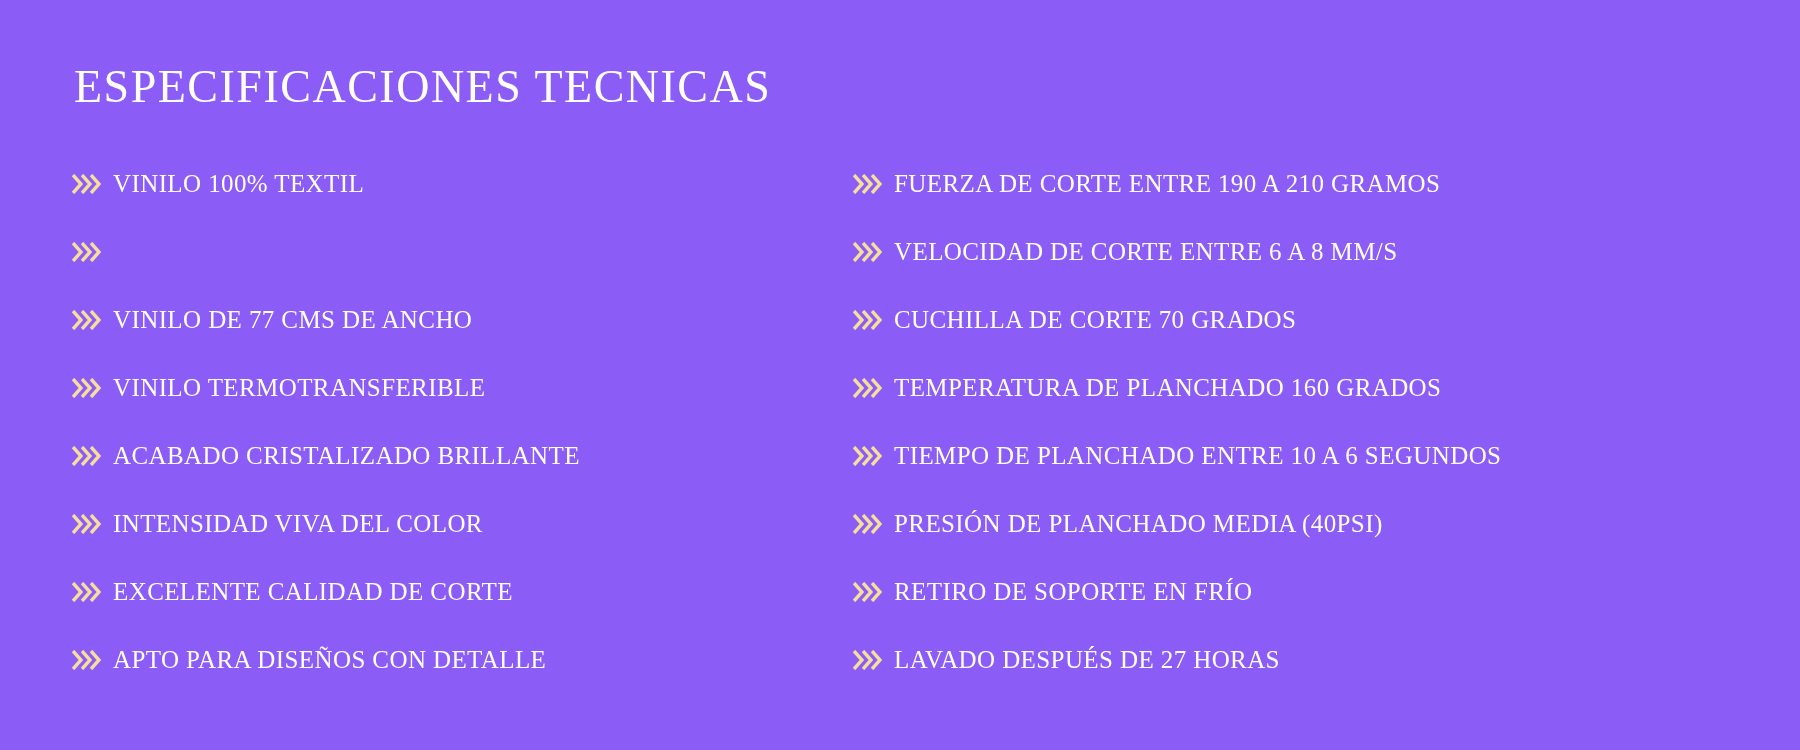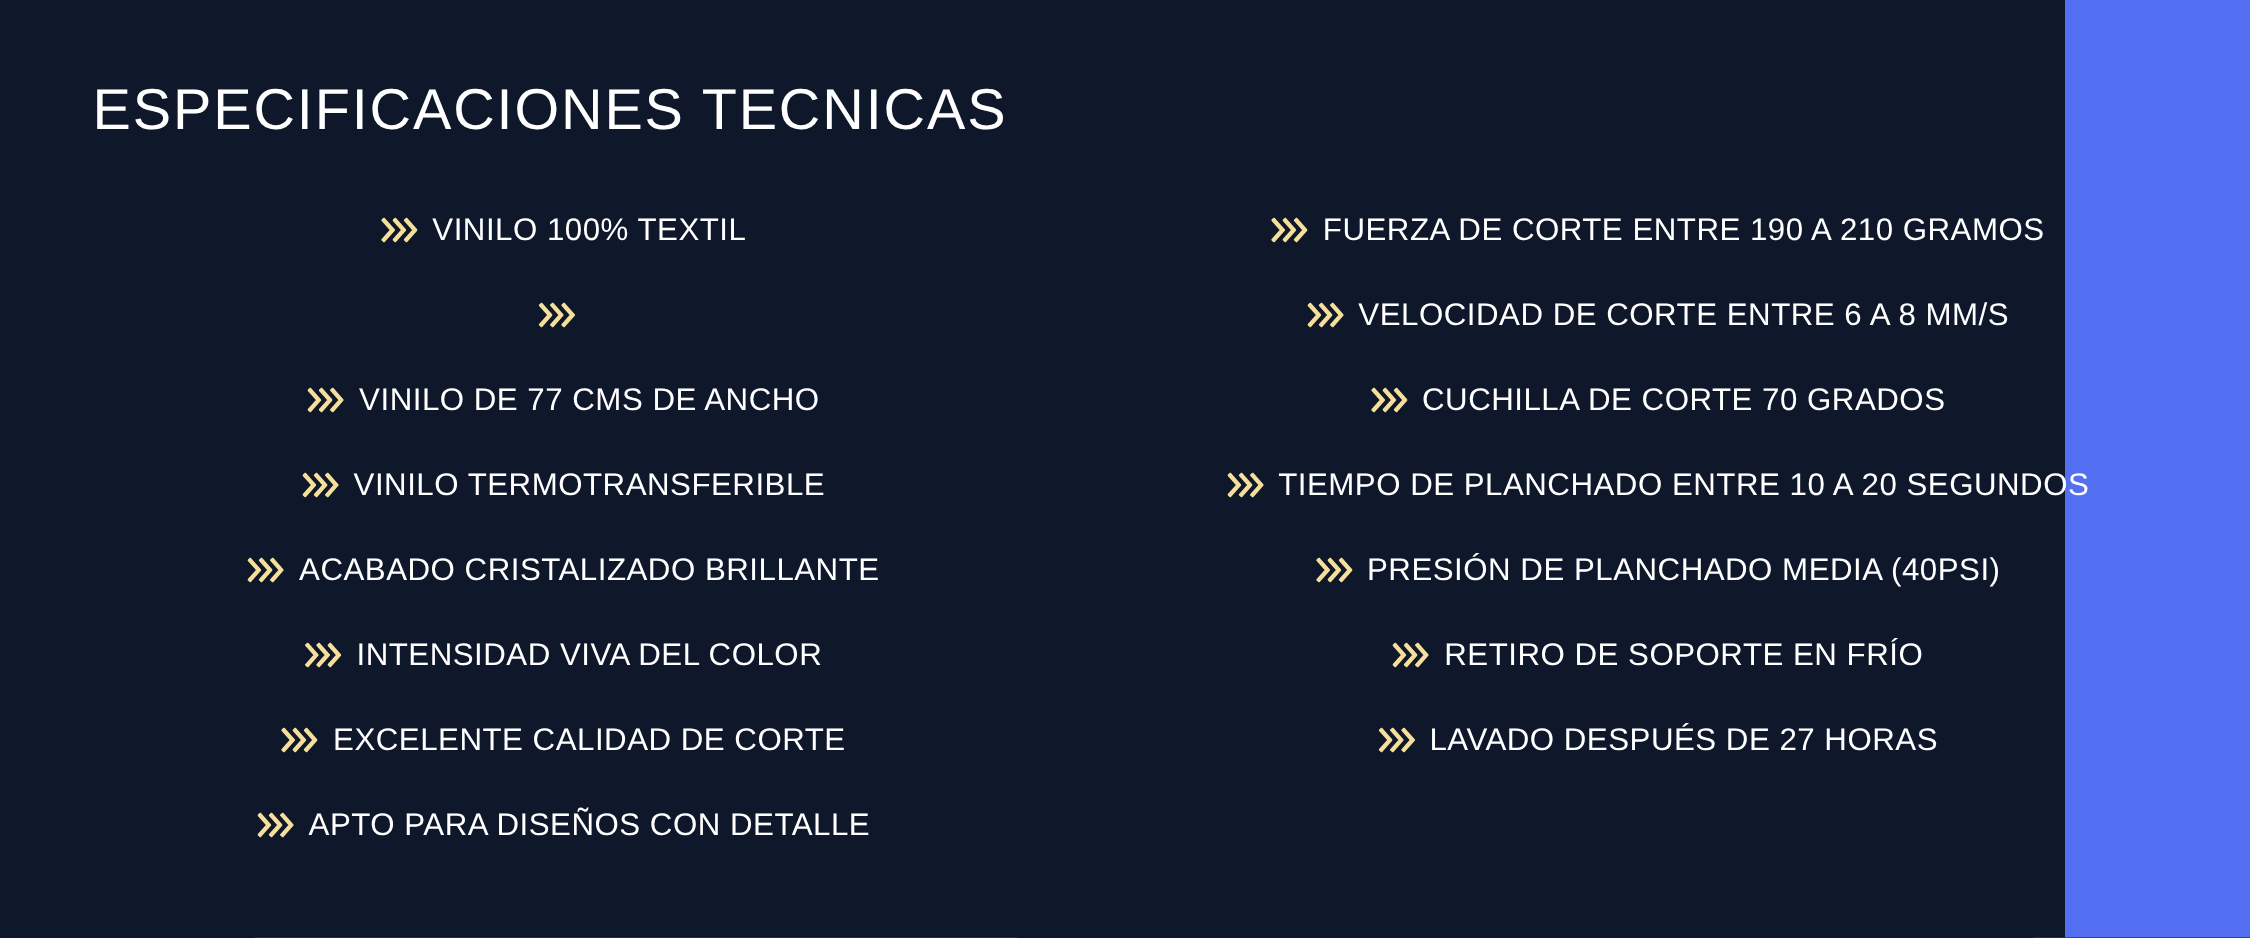--- a/index.html
+++ b/index.html
@@ -8,24 +8,25 @@
   }
   body {
     width: 1800px;
     height: 750px;
     background: #5470f2;
     font-family: "Liberation Sans", sans-serif;
     overflow: hidden;
   }
   .page {
     position: relative;
-    width: 1652px;
+    width: 1800px;
     height: 750px;
-    background: #0f172a;
+    background: #8b5cf6;
     box-sizing: border-box;
+    font-family: Liberation Serif, serif;
   }
   .title {
     position: absolute;
     left: 74px;
     top: 60px;
     color: #ffffff;
     font-size: 46px;
     letter-spacing: 1.5px;
     font-weight: 400;
     white-space: nowrap;
@@ -33,21 +34,20 @@
   .columns {
     position: absolute;
     left: 0;
     top: 150px;
     width: 1800px;
     display: flex;
   }
   .col {
     display: flex;
     flex-direction: column;
-    align-items: center;
   }
   .col-left {
     width: 830px;
     padding-left: 72px;
     box-sizing: border-box;
   }
   .col-right {
     width: 970px;
     padding-left: 23px;
     box-sizing: border-box;
@@ -249,21 +249,35 @@
           <svg class="chev" viewBox="0 0 11 20">
               <path d="M1 1 L9 10 L1 19" fill="none" stroke="#f6df9b" stroke-width="3.4" stroke-linecap="butt"></path>
             </svg>
           <svg class="chev" viewBox="0 0 11 20">
               <path d="M1 1 L9 10 L1 19" fill="none" stroke="#f6df9b" stroke-width="3.4" stroke-linecap="butt"></path>
             </svg>
           <svg class="chev" viewBox="0 0 11 20">
               <path d="M1 1 L9 10 L1 19" fill="none" stroke="#f6df9b" stroke-width="3.4" stroke-linecap="butt"></path>
             </svg>
         </span>
-        <span class="item-text">TIEMPO DE PLANCHADO ENTRE 10 A 20 SEGUNDOS</span>
+        <span class="item-text">TEMPERATURA DE PLANCHADO 160 GRADOS</span>
+      </div>
+      <div class="item">
+        <span class="chevrons">
+          <svg class="chev" viewBox="0 0 11 20">
+              <path d="M1 1 L9 10 L1 19" fill="none" stroke="#f6df9b" stroke-width="3.4" stroke-linecap="butt"></path>
+            </svg>
+          <svg class="chev" viewBox="0 0 11 20">
+              <path d="M1 1 L9 10 L1 19" fill="none" stroke="#f6df9b" stroke-width="3.4" stroke-linecap="butt"></path>
+            </svg>
+          <svg class="chev" viewBox="0 0 11 20">
+              <path d="M1 1 L9 10 L1 19" fill="none" stroke="#f6df9b" stroke-width="3.4" stroke-linecap="butt"></path>
+            </svg>
+        </span>
+        <span class="item-text">TIEMPO DE PLANCHADO ENTRE 10 A 6 SEGUNDOS</span>
       </div>
       <div class="item">
         <span class="chevrons">
           <svg class="chev" viewBox="0 0 11 20">
               <path d="M1 1 L9 10 L1 19" fill="none" stroke="#f6df9b" stroke-width="3.4" stroke-linecap="butt"></path>
             </svg>
           <svg class="chev" viewBox="0 0 11 20">
               <path d="M1 1 L9 10 L1 19" fill="none" stroke="#f6df9b" stroke-width="3.4" stroke-linecap="butt"></path>
             </svg>
           <svg class="chev" viewBox="0 0 11 20">

